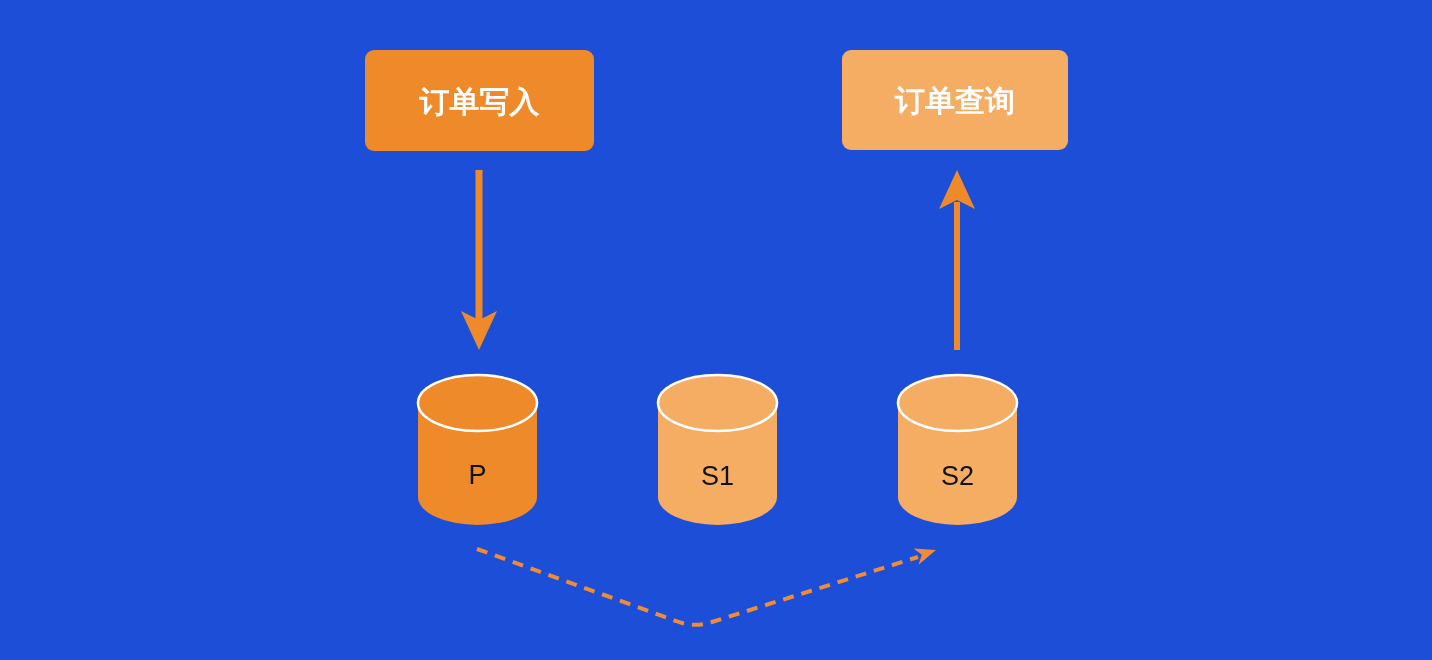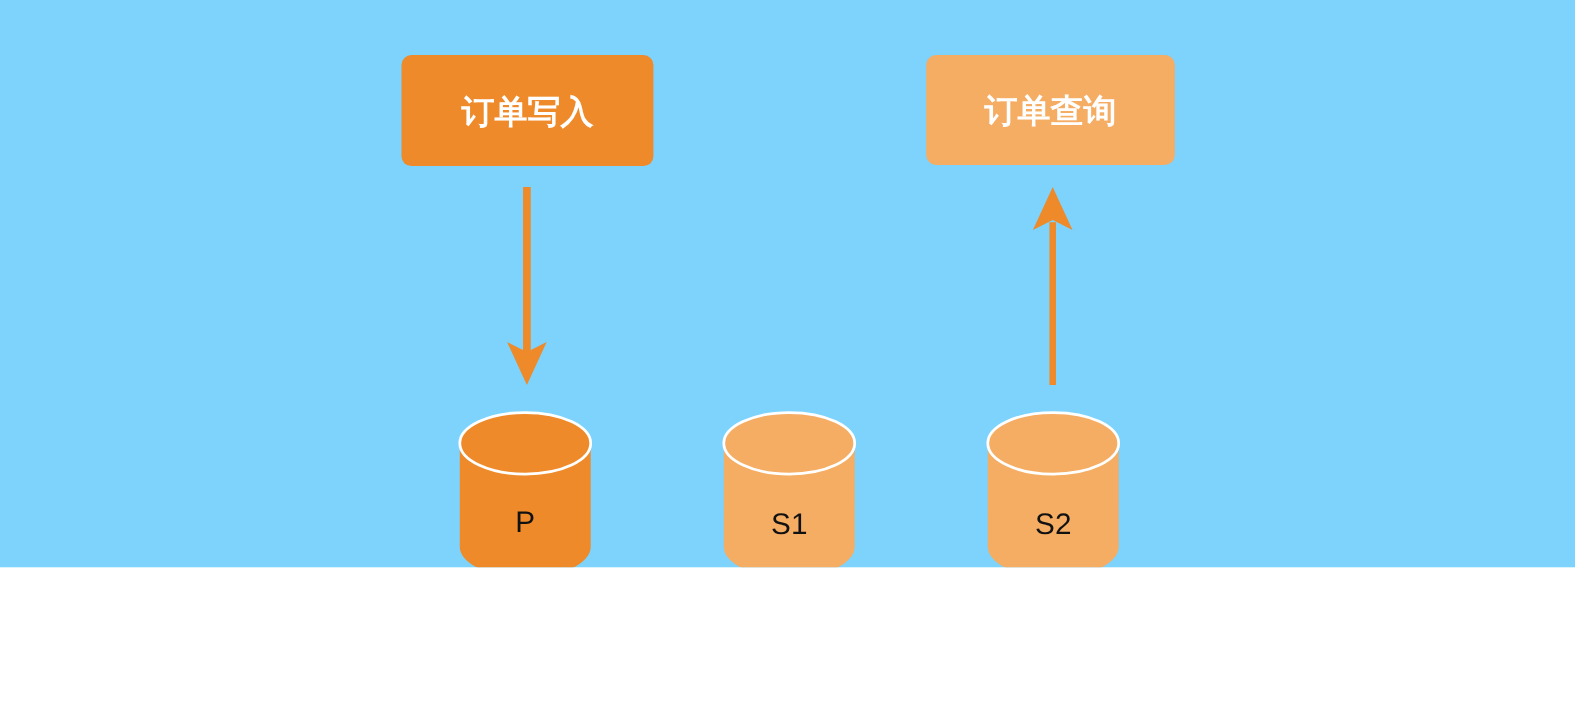--- a/index.html
+++ b/index.html
@@ -3,22 +3,22 @@
 <meta charset="utf-8">
 <style>
   html, body {
     margin: 0;
     padding: 0;
     background: #ffffff;
   }
   .canvas {
     position: relative;
     width: 1432px;
-    height: 516px;
-    background: #7dd3fc;
+    height: 660px;
+    background: #1d4ed8;
     overflow: hidden;
     font-family: "Liberation Sans", "DejaVu Sans", sans-serif;
   }
   svg { display: block; }
   .box-label {
     font-family: "Liberation Sans", "DejaVu Sans", sans-serif;
     font-size: 30px;
     font-weight: bold;
     fill: #ffffff;
     text-anchor: middle;

